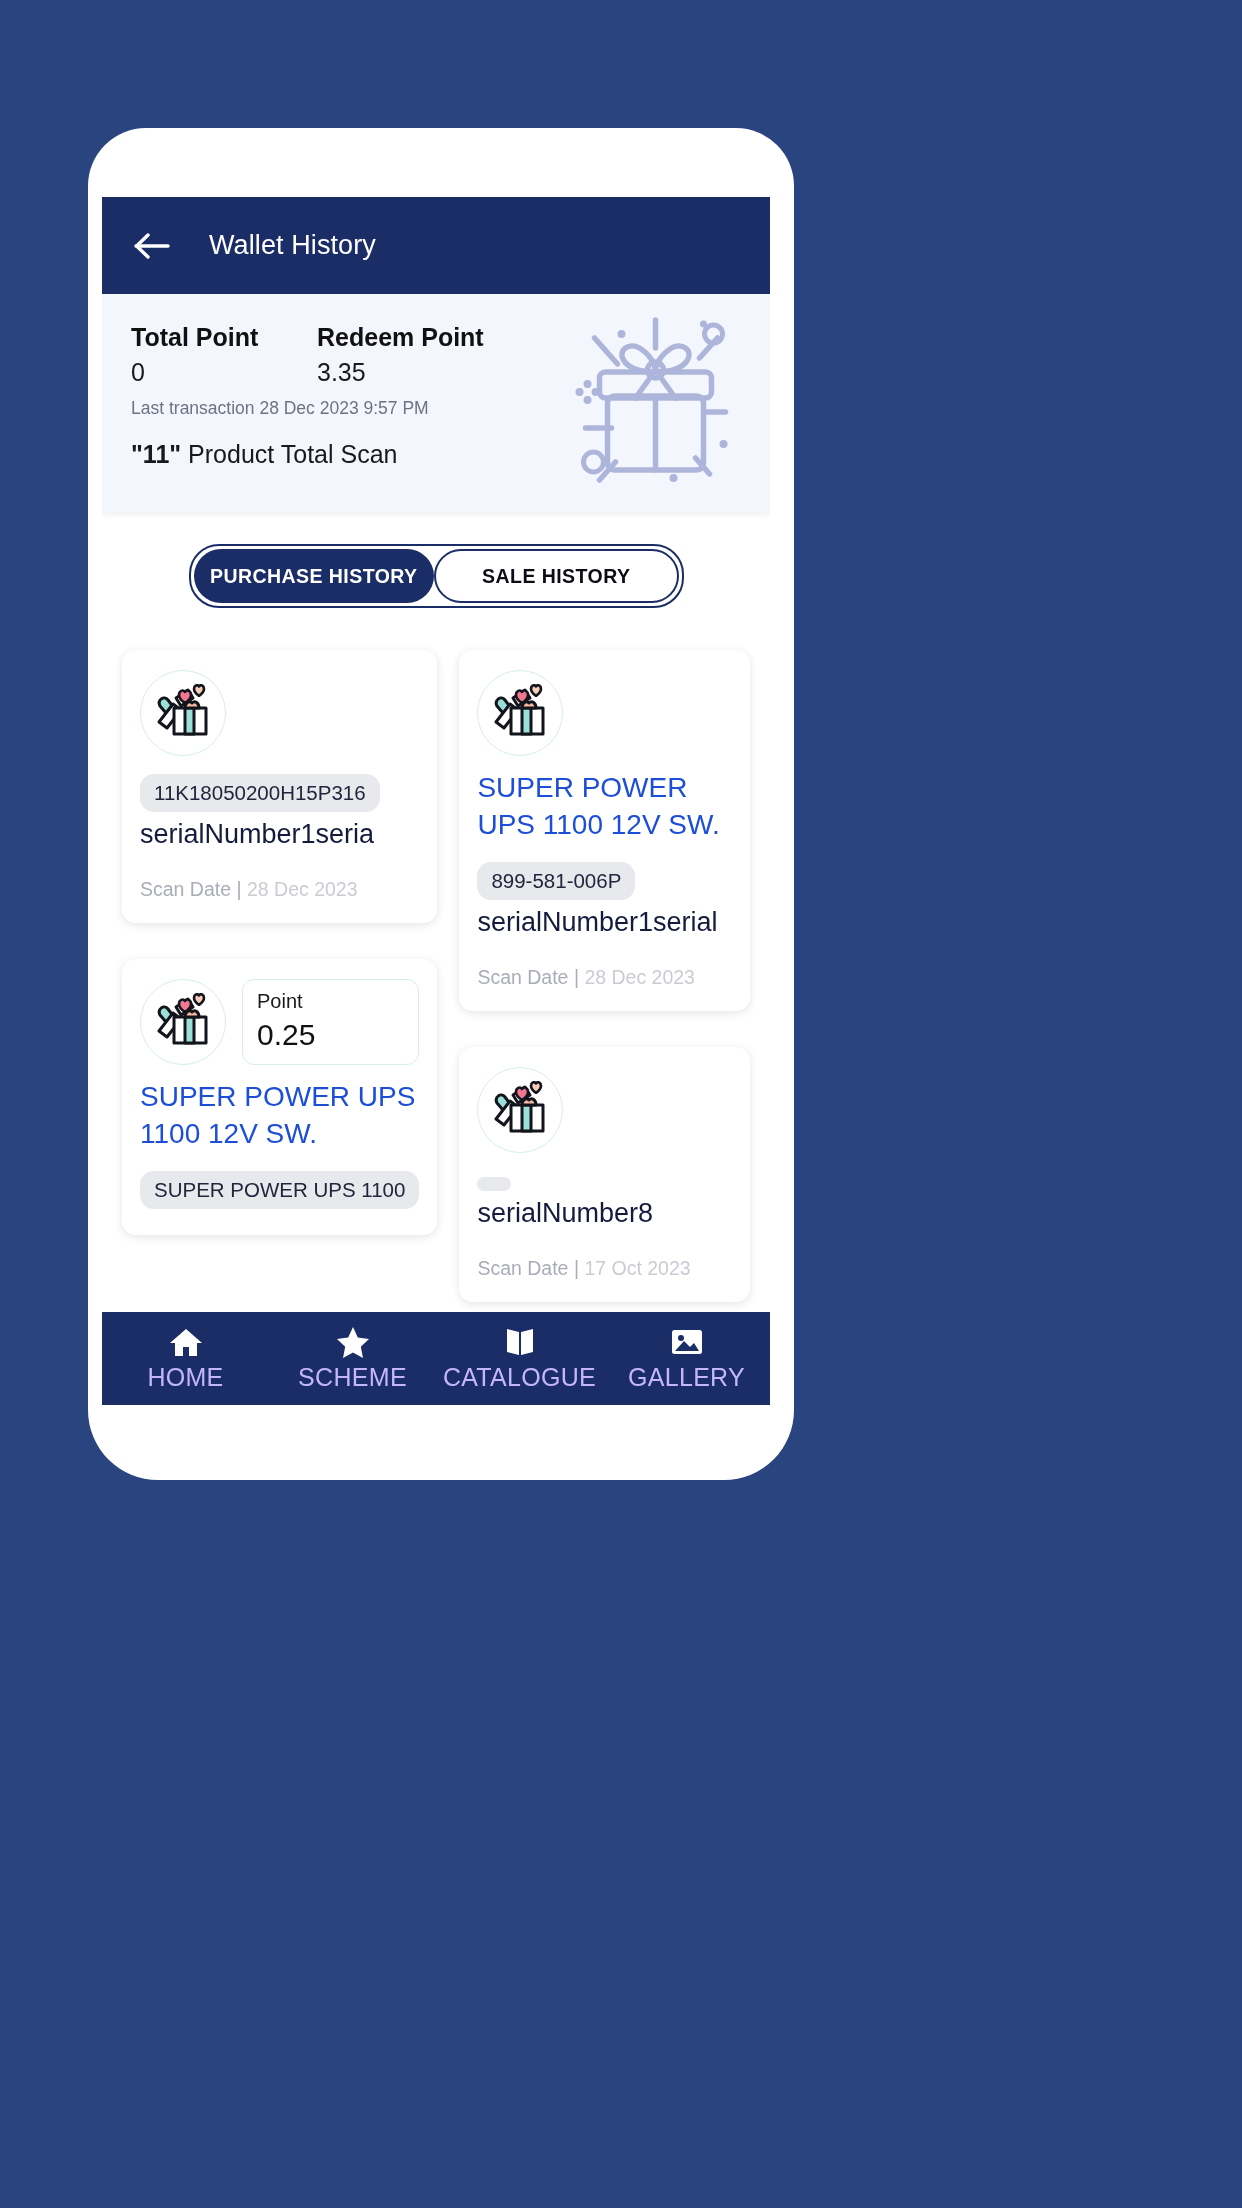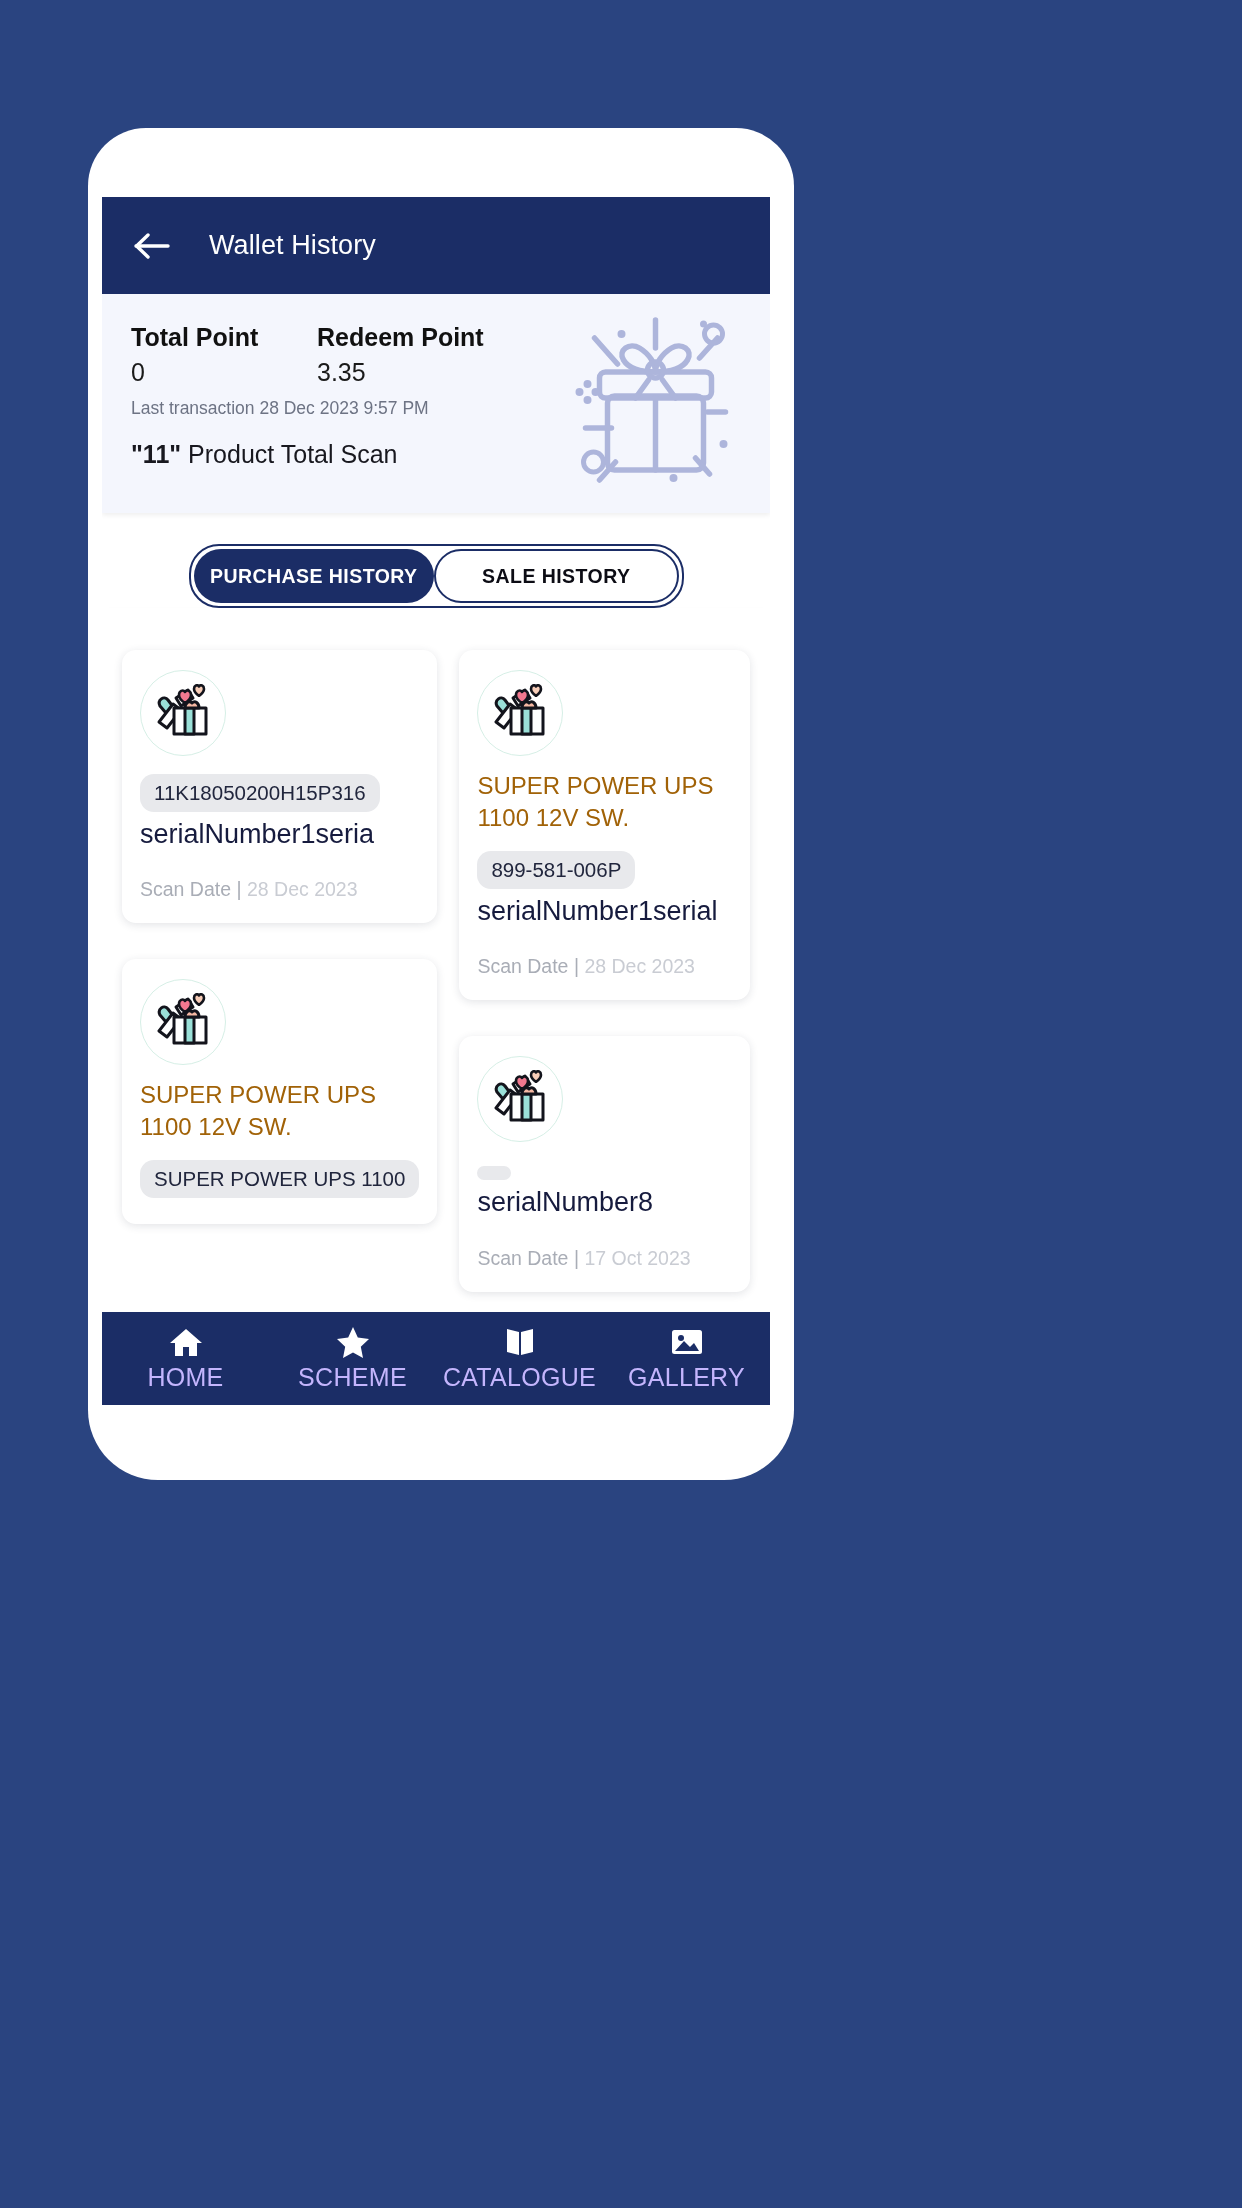--- a/index.html
+++ b/index.html
@@ -214,22 +214,22 @@
     padding: 7px 14px;
     font-size: 20.5px;
     margin-top: 18px;
     white-space: nowrap;
     max-width: 100%;
     overflow: hidden;
   }
   .badge.empty { width: 34px; height: 14px; padding: 0; border-radius: 9px; margin-top: 24px; }
 
   .prod-name {
-    font-size: 24px;
-    color: #a16207;
+    font-size: 28px;
+    color: #1d4ed8;
     font-weight: 400;
     line-height: 1.32;
     margin-top: 14px;
   }
   .serial {
     font-size: 27px;
     color: #161b3e;
     font-weight: 500;
     margin-top: 1px;
     line-height: 1.3;
@@ -394,20 +394,24 @@
                   <path d="M24 14 l12 -8 5 8 -12 8 z" fill="#ffffff" stroke="#13141c" stroke-width="3" stroke-linejoin="round"></path>
                   <path d="M8 22 c-3 -6 4 -11 8 -6 l6 8 -8 5 z" fill="#9ae0d8" stroke="#13141c" stroke-width="3" stroke-linejoin="round"></path>
                   <path d="M7 38 l14 -18 8 6 -14 18 z" fill="#ffffff" stroke="#13141c" stroke-width="3" stroke-linejoin="round"></path>
                   <rect x="22" y="24" width="32" height="26" fill="#ffffff" stroke="#13141c" stroke-width="3" stroke-linejoin="round"></rect>
                   <rect x="33" y="24" width="9" height="26" fill="#9ae0d8" stroke="#13141c" stroke-width="3" stroke-linejoin="round"></rect>
                   <path d="M33 24 c0 -5 4 -8 7 -5 3 -3 7 0 7 5 z" fill="#f5b8a3" stroke="#13141c" stroke-width="3" stroke-linejoin="round"></path>
                   <path d="M27 11 c0 -4 4 -6 6 -3 2 -3 6 -1 6 3 0 4 -6 8 -6 8 s-6 -4 -6 -8 z" fill="#f2788f" stroke="#13141c" stroke-width="2.6" stroke-linejoin="round"></path>
                   <path d="M42 5 c0 -3.4 3.4 -5 5 -2.5 1.6 -2.5 5 -0.9 5 2.5 0 3.4 -5 6.8 -5 6.8 s-5 -3.4 -5 -6.8 z" fill="#f7cdb8" stroke="#13141c" stroke-width="2.6" stroke-linejoin="round"></path>
                 </svg>
               </div>
+              <div class="point-box">
+                <div class="pb-label">Point</div>
+                <div class="pb-value">0.25</div>
+              </div>
             </div>
             <div class="prod-name">SUPER POWER UPS 1100 12V SW.</div>
             <div class="badge">SUPER POWER UPS 1100</div>
           </div>
 
         </div>
 
         <div class="col">
 
           <div class="item-card">

